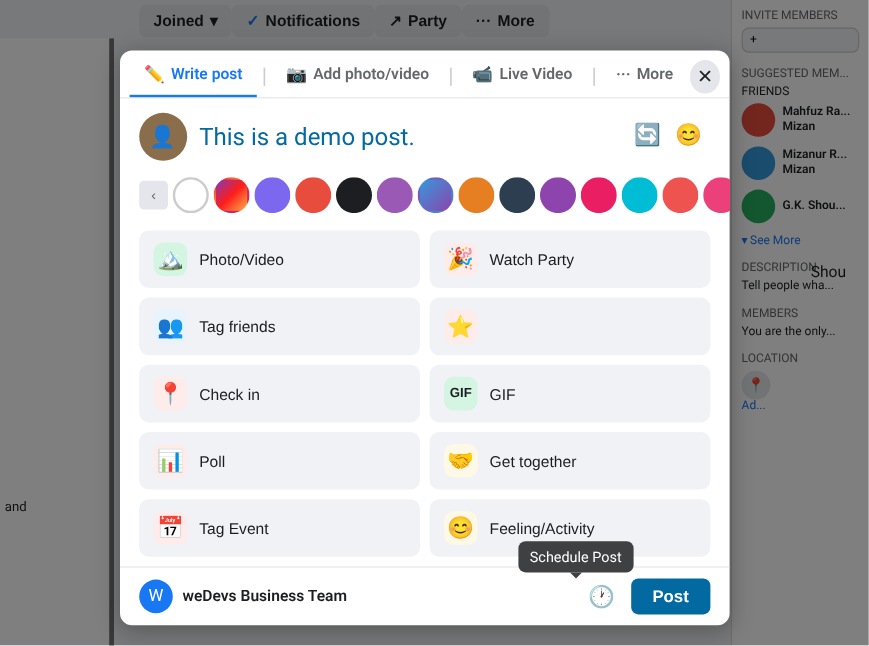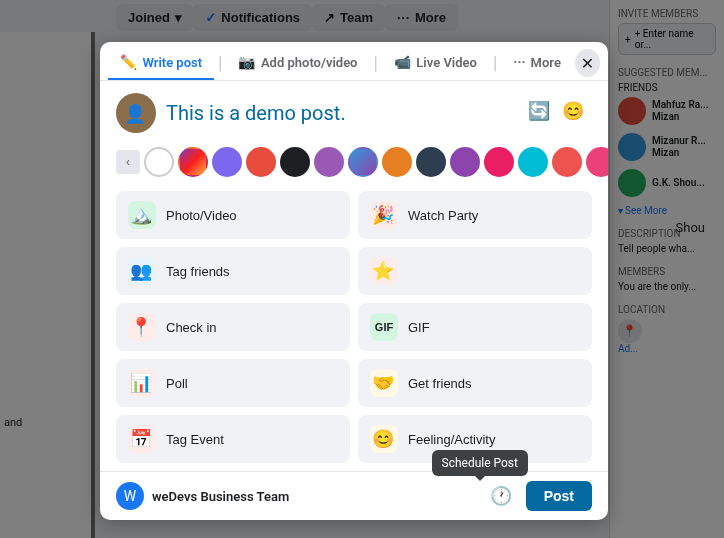--- a/index.html
+++ b/index.html
@@ -420,40 +420,39 @@
   <button class="top-bar-btn">
     <span>Joined</span>
     <span>▾</span>
   </button>
   <button class="top-bar-btn">
     <span style="color:#1877f2">✓</span>
     <span>Notifications</span>
   </button>
   <button class="top-bar-btn">
     <span>↗</span>
-    <span>Team</span>
+    <span>Party</span>
   </button>
   <button class="top-bar-btn">
     <span>···</span>
     <span>More</span>
   </button>
 </div>
 
 <div class="left-sidebar">
   <div class="left-text">
     <span>and</span>
   </div>
 </div>
 
 <div class="right-sidebar">
   <div class="rs-section">
     <div class="rs-section-title">INVITE MEMBERS</div>
     <div class="rs-invite">
       <span>+</span>
-      <span>+ Enter name or...</span>
     </div>
   </div>
   <div class="rs-section">
     <div class="rs-section-title">SUGGESTED MEM...</div>
     <div class="rs-section-title" style="font-weight:400; color:#1c1e21; font-size:10px;">Friends</div>
     <div class="member-item">
       <div class="member-avatar" style="background:#e74c3c;"></div>
       <div class="member-name">Mahfuz Ra...<br>Mizan</div>
     </div>
     <div class="member-item">
@@ -574,21 +573,21 @@
       <span>GIF</span>
     </button>
 
     <button class="action-item">
       <div class="action-icon" style="background:#fdecea;">📊</div>
       <span>Poll</span>
     </button>
 
     <button class="action-item">
       <div class="action-icon" style="background:#fef9e7;">🤝</div>
-      <span>Get friends</span>
+      <span>Get together</span>
     </button>
 
     <button class="action-item">
       <div class="action-icon" style="background:#fdecea;">📅</div>
       <span>Tag Event</span>
     </button>
 
     <button class="action-item">
       <div class="action-icon" style="background:#fef9e7;">😊</div>
       <span>Feeling/Activity</span>

